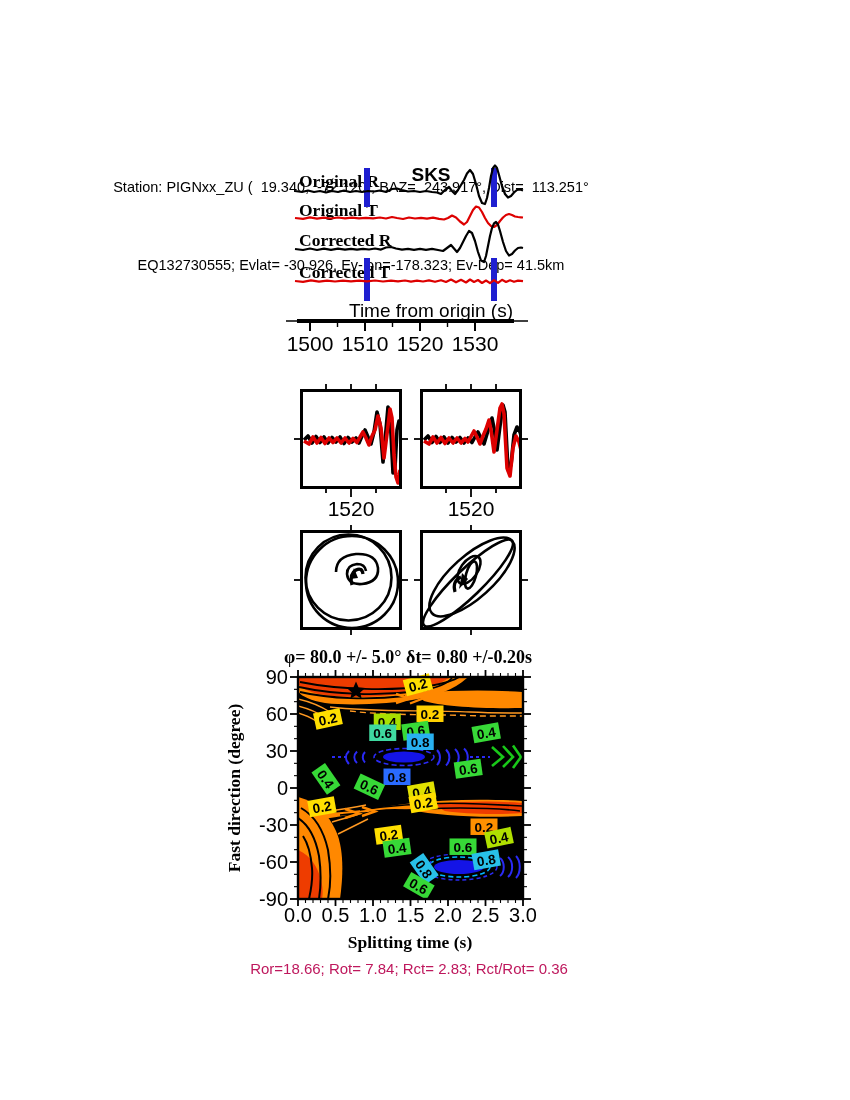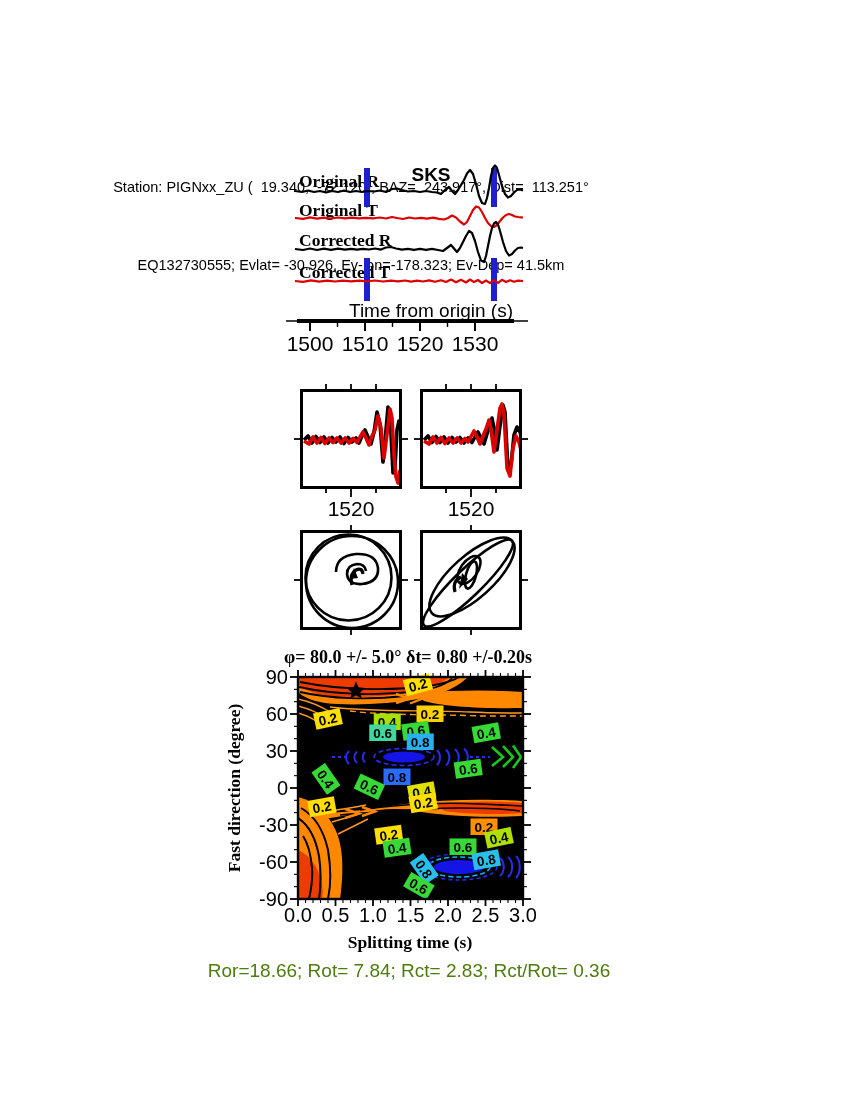--- a/index.html
+++ b/index.html
@@ -1,21 +1,21 @@
 <!DOCTYPE html>
 <html><head>
 <meta charset="utf-8">
 <style>
   html,body{margin:0;padding:0;background:#fff;}
   .page{position:relative;width:850px;height:1100px;background:#ffffff;overflow:hidden;
         font-family:"Liberation Sans","DejaVu Sans",sans-serif;}
   .hdr{position:absolute;top:122px;left:351px;transform:translateX(-50%);
        text-align:center;font-size:14.5px;color:#000;white-space:pre;line-height:26px;}
   .ftr{position:absolute;top:960px;left:409px;transform:translateX(-50%);
-       font-size:19px;color:#4d7c0f;white-space:pre;}
+       font-size:15px;color:#be185d;white-space:pre;}
   svg{position:absolute;top:0;left:0;}
   .serifb{font-family:"Liberation Serif","DejaVu Serif",serif;font-weight:bold;}
   .sans{font-family:"Liberation Sans","DejaVu Sans",sans-serif;}
   text{fill:#000;}
 </style>
 </head>
 <body>
 
 <div class="page">
 

